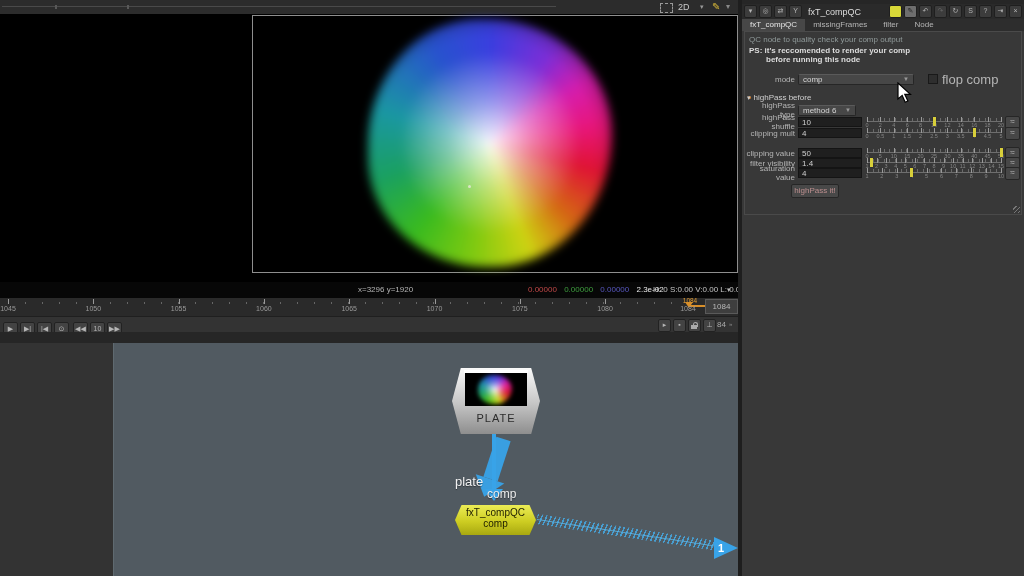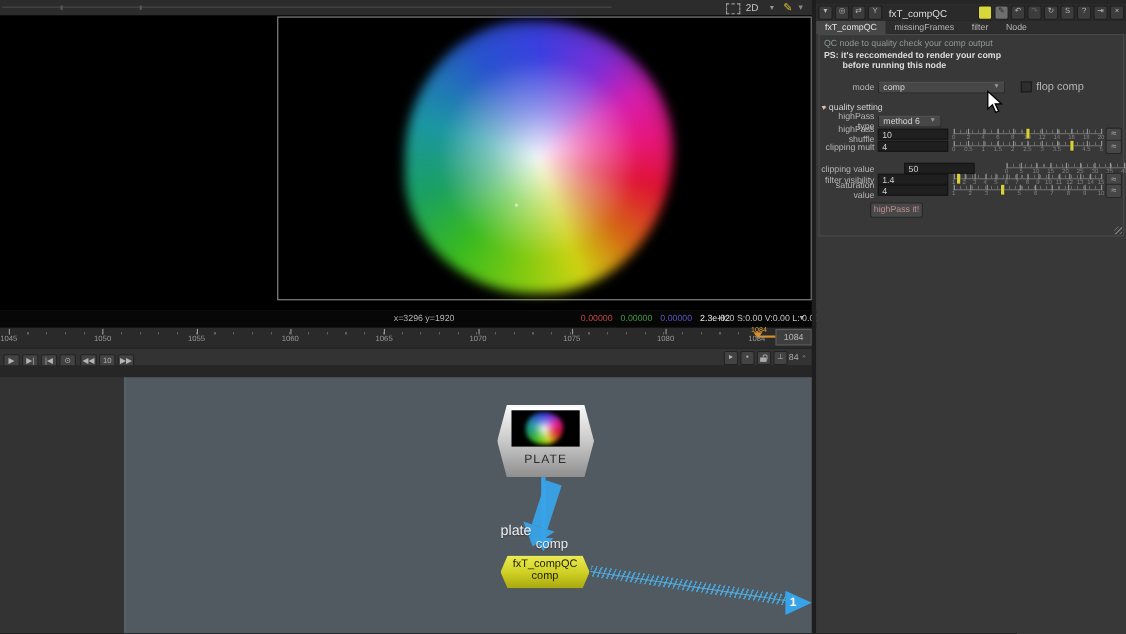--- a/index.html
+++ b/index.html
@@ -116,21 +116,21 @@
 
   .prow{left:0;height:12px;display:flex;align-items:center;width:276px;}
   .plabel{width:50px;text-align:right;font-size:8px;color:#b5b5b5;flex:none;}
   .dropdown{margin-left:3px;height:11px;background:#474747;border:1px solid #262626;border-top-color:#5a5a5a;
             border-radius:2px;display:flex;align-items:center;justify-content:space-between;
             font-size:8px;color:#d5d5d5;padding:0 4px;box-sizing:border-box;}
   #mode-dd{width:116px;}
   #type-dd{width:58px;}
   .dd-caret{font-size:6px;color:#999;margin-left:4px;}
   #flop-check{margin-left:14px;width:8px;height:8px;background:#2e2e2e;border:1px solid #191919;flex:none;}
-  #flop-label{margin-left:4px;font-size:10px;color:#b5b5b5;}
+  #flop-label{margin-left:4px;font-size:13px;color:#b5b5b5;}
   #group-header{left:2px;top:61px;font-size:8px;color:#d0d0d0;}
   #group-dot{left:3px;top:64px;width:3px;height:3px;background:#d87a20;border-radius:50%;}
   #group-tri{font-size:7px;color:#c8c8c8;margin-right:3px;}
 
   .pfield{margin-left:3px;width:64px;height:10px;background:#1f1f1f;border:1px solid #141414;
           font-size:8px;color:#cfcfcf;line-height:10px;padding-left:3px;box-sizing:border-box;flex:none;}
   .ptrack{margin-left:5px;width:134px;height:11px;position:relative;flex:none;}
   .ptrack .minor{position:absolute;left:0;top:1px;width:100%;height:3px;
           background:repeating-linear-gradient(90deg,#6a6a6a 0 1px,transparent 1px 5.6px);}
   .ptrack .baseline{position:absolute;left:0;top:4px;width:100%;height:1px;background:#6e6e6e;}
@@ -294,21 +294,21 @@
         <span class="dropdown" id="mode-dd">
           <span>comp</span>
           <span class="dd-caret">▼</span>
         </span>
         <span class="abs" id="flop-check" style="position:static"></span>
         <span id="flop-label">flop comp</span>
       </div>
 
       <div class="abs" id="group-dot"></div>
       <div class="abs" id="group-header">
-        <span id="group-tri">▾</span><span>quality setting</span>
+        <span id="group-tri">▾</span><span>highPass before</span>
       </div>
 
       <div class="abs prow" style="top:72px">
         <span class="plabel">highPass type</span>
         <span class="dropdown" id="type-dd">
           <span>method 6</span>
           <span class="dd-caret">▼</span>
         </span>
       </div>
 
@@ -370,21 +370,21 @@
               <span class="mtick" style="left: 80%;"></span>
               <span class="mticklabel" style="left: 80%;">4</span>
               <span class="mtick" style="left: 90%;"></span>
               <span class="mticklabel" style="left: 90%;">4.5</span>
               <span class="mtick" style="left: 100%;"></span>
               <span class="mticklabel" style="left: 100%;">5</span>
               <span class="handle" style="left: calc(80% - 1.5px);"></span>
             </span>
             <span class="curve-btn">≈</span>
           </div>
-          <div class="abs prow" style="top: 115px; gap: 24px;">
+          <div class="abs prow" style="top: 115px;">
             <span class="plabel">clipping value</span>
             <span class="pfield">50</span>
             <span class="ptrack">
               <span class="minor"></span>
               <span class="baseline"></span>
               <span class="mtick" style="left: 0%;"></span>
               <span class="mticklabel" style="left: 0%;">0</span>
               <span class="mtick" style="left: 10%;"></span>
               <span class="mticklabel" style="left: 10%;">5</span>
               <span class="mtick" style="left: 20%;"></span>

